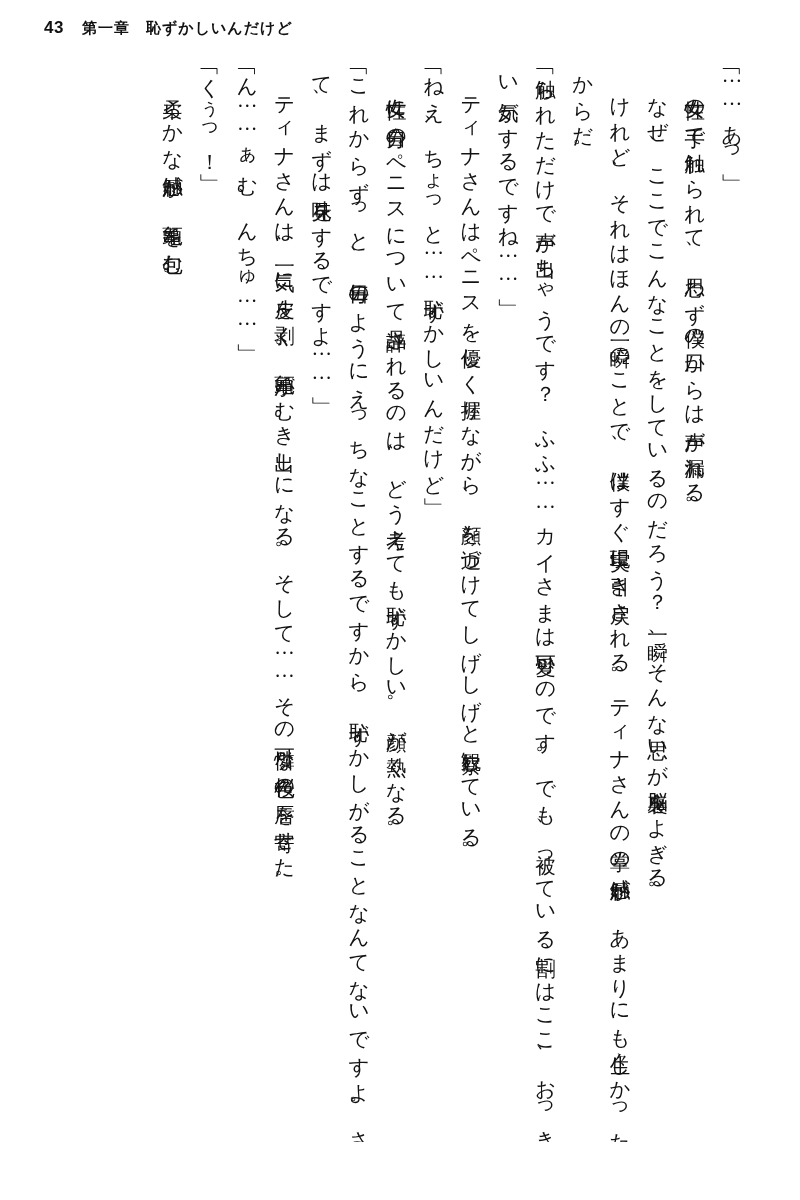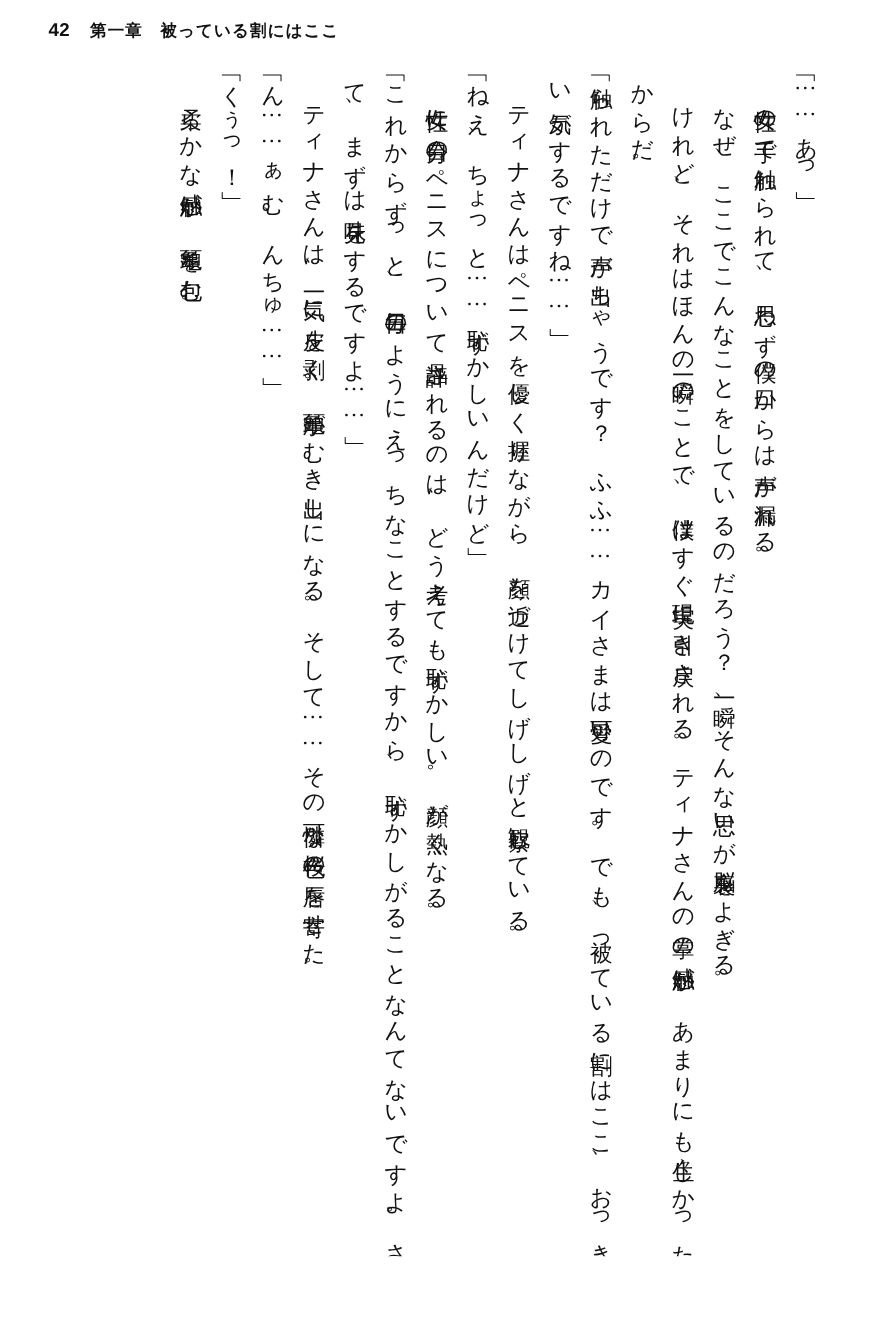--- a/index.html
+++ b/index.html
@@ -95,22 +95,22 @@
     bottom: 18px;
     height: 20px;
   }
 </style>
 </head>
 <body>
 
 <div class="page">
 
   <div class="header">
-    <span class="page-number">42</span>
-    <span class="header-title">第一章　被っている割にはここ</span>
+    <span class="page-number">43</span>
+    <span class="header-title">第一章　恥ずかしいんだけど</span>
   </div>
   <div class="header-rule"></div>
 
   <div class="body-area">
     <div class="vtext">
       <p class="dialogue">「……あっ」</p>
       <p>女性の手で触れられて、思わず僕の口からは声が漏れる。</p>
       <p>なぜ、ここでこんなことをしているのだろう？　一瞬、そんな思いが脳裏をよぎる。</p>
       <p>けれど、それはほんの一瞬のことで、僕はすぐ現実に引き戻される。ティナさんの掌の感触が、あまりにも生々しかったからだ。</p>
       <p class="dialogue">「触られただけで声が出ちゃうです？　ふふ……カイさまは可愛いのです。でも、被っている割にはここ、おっきい気がするですね……」</p>

